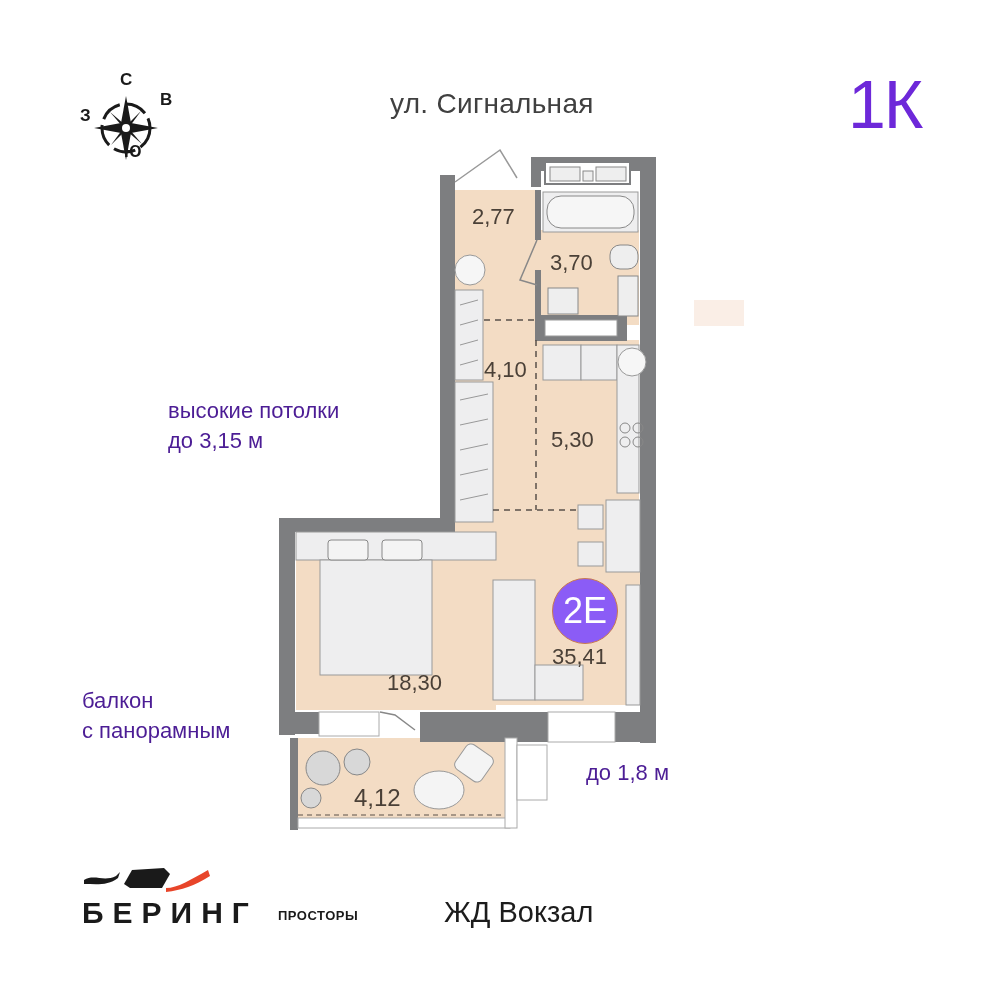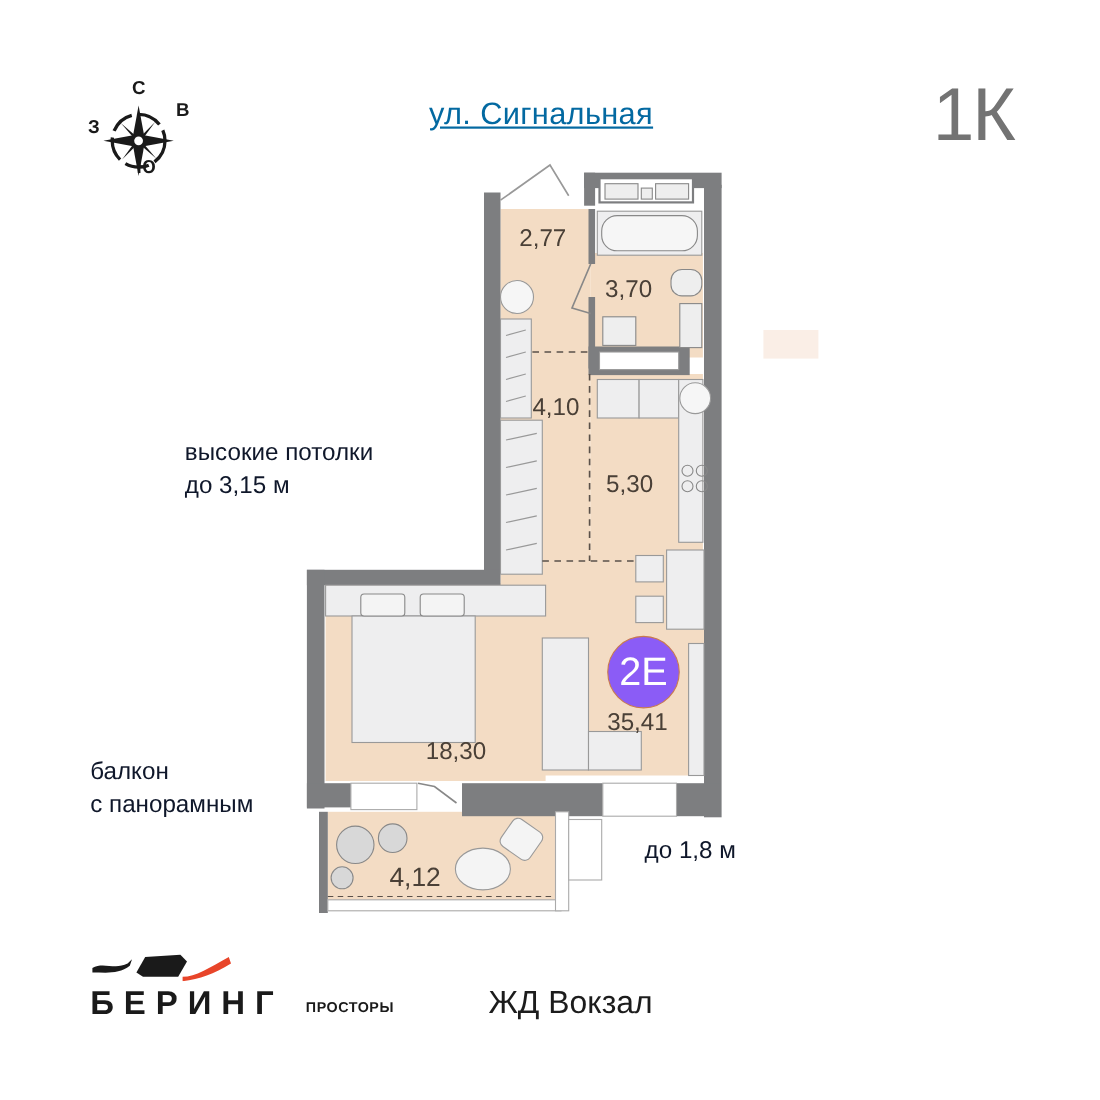--- a/index.html
+++ b/index.html
@@ -1,20 +1,20 @@
 <!DOCTYPE html>
 <html><head>
 <meta charset="utf-8">
 <style>
   html, body { margin:0; padding:0; background:#ffffff; }
   body { width:1000px; height:1000px; position:relative; overflow:hidden; font-family:"Liberation Sans", sans-serif; color:#1a1a1a; }
   .abs { position:absolute; }
-  .street { left:390px; top:88px; font-size:28px; letter-spacing:0.3px; color:#0369a1;text-decoration:underline; }
-  .room-type { left:848px; top:70px; font-size:68px; font-weight:400; line-height:1; letter-spacing:-2px; color:#737373; }
-  .note { font-size:22px; line-height:30px; color:#0f172a; }
+  .street { left:390px; top:88px; font-size:28px; letter-spacing:0.3px; color:#404040; }
+  .room-type { left:848px; top:70px; font-size:68px; font-weight:400; line-height:1; letter-spacing:-2px; color:#6d28d9; }
+  .note { font-size:22px; line-height:30px; color:#4c1d95; }
   .note-ceiling { left:168px; top:396px; }
   .note-balcony { left:82px; top:686px; }
   .note-window { left:586px; top:758px; }
   .station { left:444px; top:896px; font-size:29px; color:#1c1c1c; }
   .compass { left:76px; top:76px; width:110px; height:100px; }
   .compass .lbl { position:absolute; font-size:17px; font-weight:bold; color:#1a1a1a; }
   .plan { left:0; top:0; width:1000px; height:1000px; }
   .area-label { position:absolute; font-size:22px; color:#4a4037; }
   .badge { position:absolute; left:552px; top:578px; width:64px; height:64px; border-radius:50%; background:#8b5cf6; border:1px solid #c97a4f; color:#fff; font-size:36px; display:flex; align-items:center; justify-content:center; }
   .logo { left:82px; top:862px; width:300px; height:70px; }

